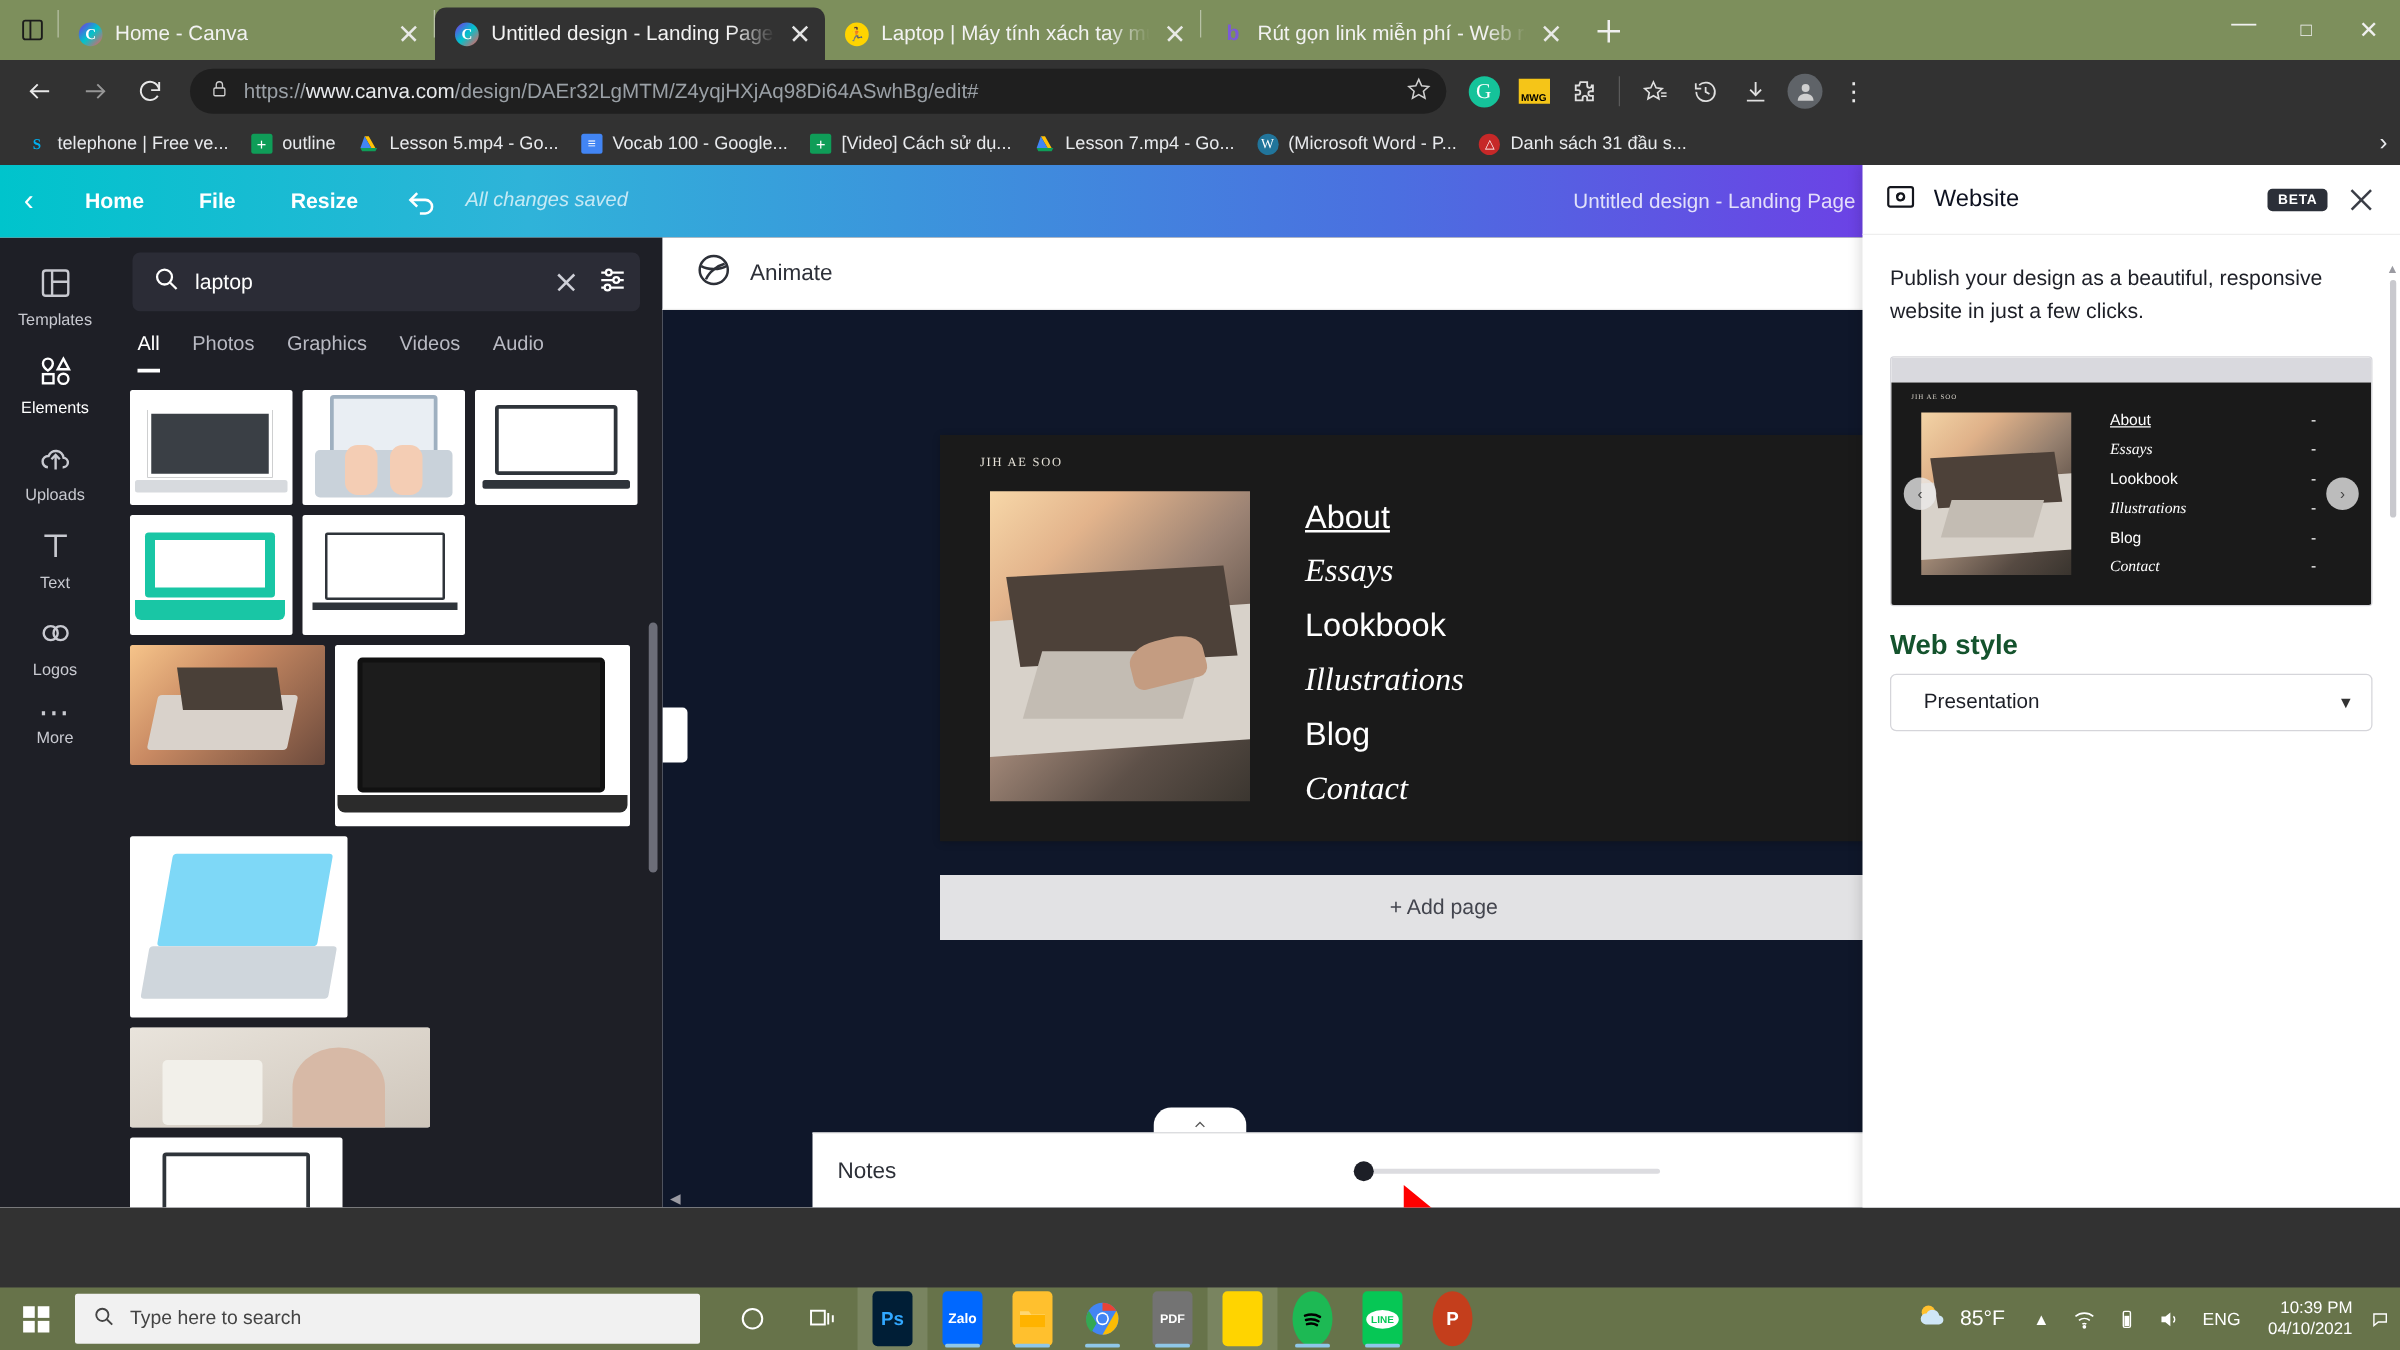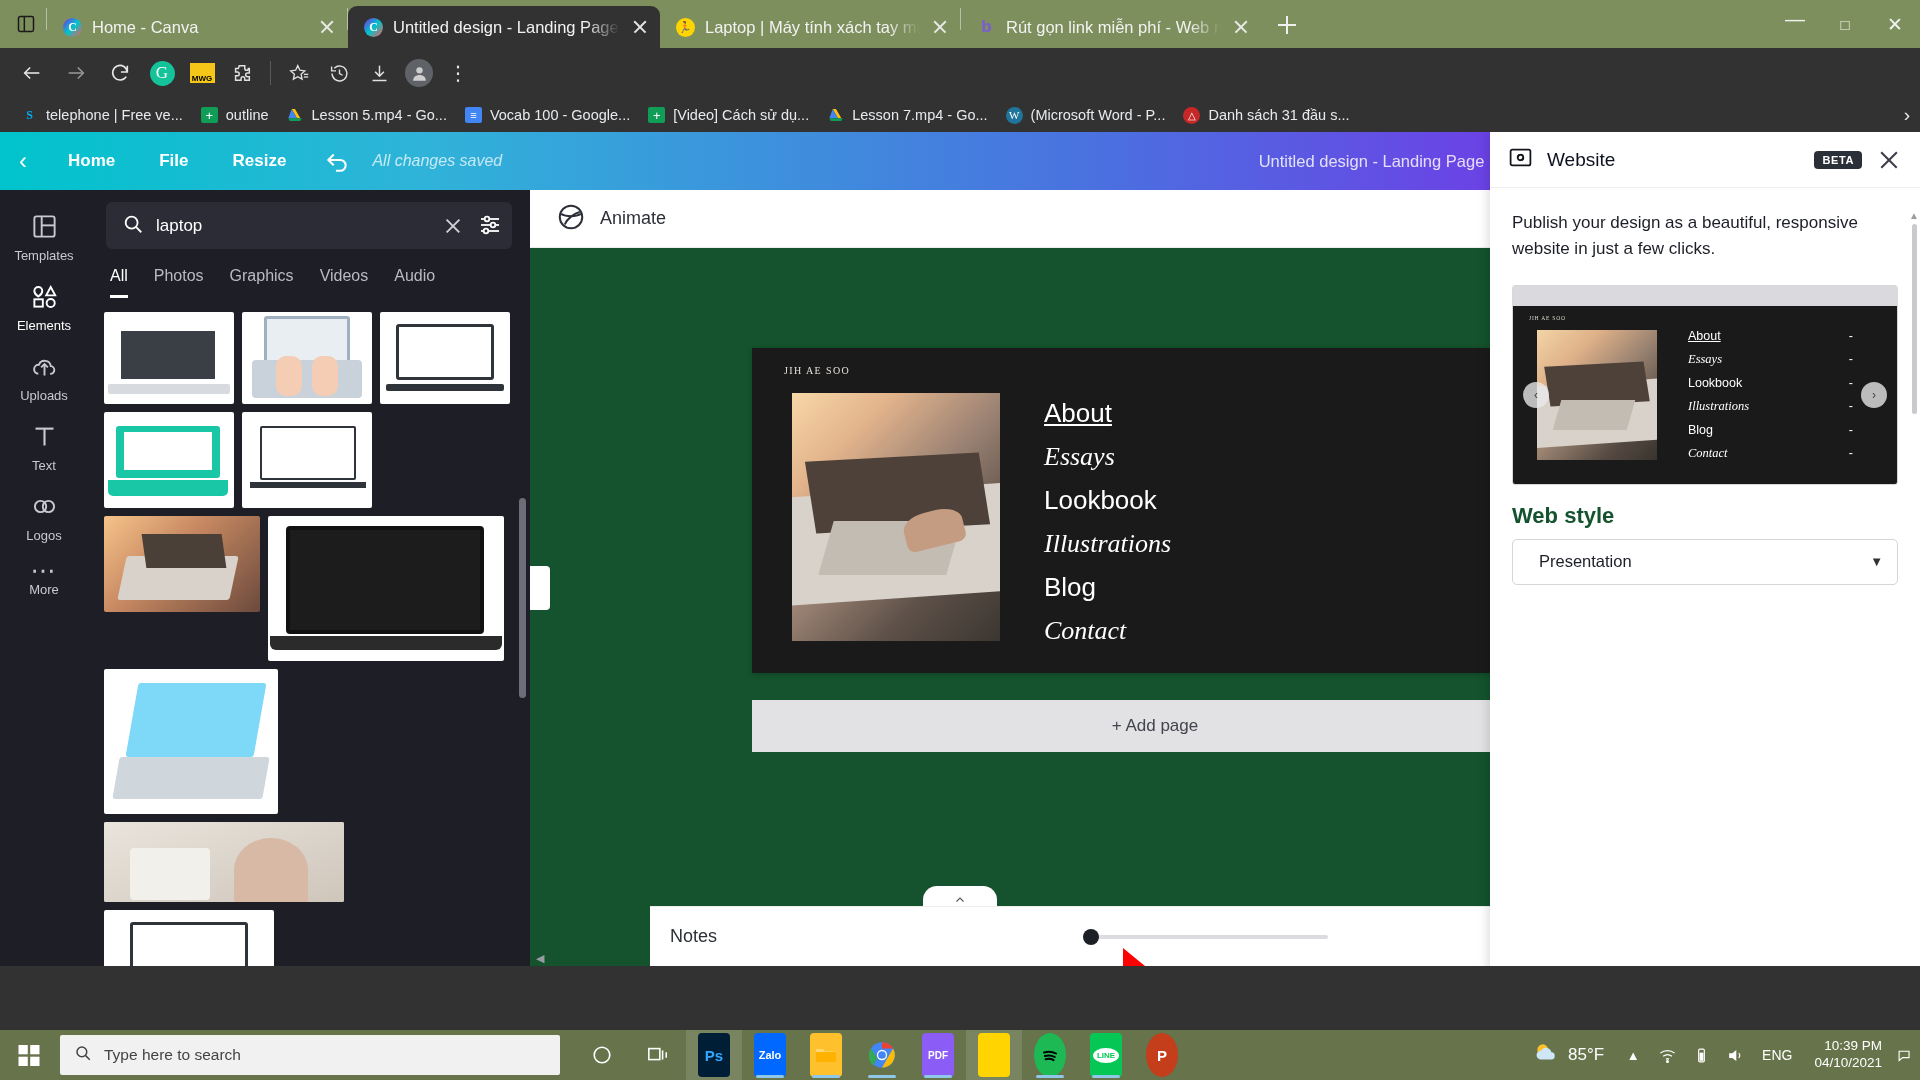--- a/index.html
+++ b/index.html
@@ -159,21 +159,21 @@
   .searchbox .clr::before{transform:rotate(45deg);} .searchbox .clr::after{transform:rotate(-45deg);}
   .searchbox .filt svg{width:24px;height:24px;}
   .tabsrow { display:flex; gap:26px; padding: 18px 22px 0; color:#b9bac3; font-size:16px; }
   .tabsrow .t { padding-bottom:10px; }
   .tabsrow .t.active { color:#fff; border-bottom:3px solid #fff; }
   .grid { padding: 14px 16px 0; display:flex; flex-wrap:wrap; gap:8px; overflow:hidden; flex:1 1 auto; position:relative; }
   .thumb { background:#fff; border-radius:2px; overflow:hidden; position:relative; }
   .panel-scroll { position:absolute; right:4px; top:200px; width:7px; height:200px; background:#6c6d78; border-radius:4px; }
 
   
-  .canvas-area { flex:1 1 auto; background:#14532d; position:relative; display:flex; flex-direction:column; min-width:0;justify-content:space-between; }
+  .canvas-area { flex:1 1 auto; background:#0f172a; position:relative; display:flex; flex-direction:column; min-width:0;justify-content:space-between; }
   .animate-bar { height:58px; background:#fff; display:flex; align-items:center; padding-left:26px; gap:14px; border-bottom:1px solid #ededed; }
   .animate-bar .aico svg { width:30px; height:30px; }
   .animate-bar .alabel { font-size:18px; color:#2d3038; }
   .canvas-scrollwrap { flex:1 1 auto; position:relative; overflow:hidden; }
   .slide {
     position:absolute; left:222px; top:100px; width:806px; height:325px;
     background:#1a1a1a; box-shadow:0 1px 6px rgba(0,0,0,.2);
   }
   .slide .brand { position:absolute; left:32px; top:17px; color:#e6e2d8; font-size:10px; letter-spacing:1.4px; font-family:"Liberation Serif",serif; }
   .slide .photo { position:absolute; left:40px; top:45px; width:208px; height:248px; overflow:hidden; }
@@ -322,20 +322,36 @@
           <polyline points="14,6 20,12 14,18"></polyline>
         </svg>
     </div>
     <div class="navbtn">
       <svg viewBox="0 0 24 24" fill="none" stroke="currentColor" stroke-width="1.7">
           <path d="M20 11a8 8 0 1 0-1.2 5"></path>
           <polyline points="20,4 20,11 13,11"></polyline>
         </svg>
     </div>
 
+    <div class="omnibox">
+      <span class="lock">
+        <svg viewBox="0 0 24 24" fill="none" stroke="#d0d0d0" stroke-width="1.7">
+            <rect x="5" y="11" width="14" height="10" rx="1.5"></rect>
+            <path d="M8 11V7a4 4 0 0 1 8 0v4"></path>
+          </svg>
+      </span>
+      <span class="url">
+        <span class="dim">https://</span><b>www.canva.com</b><span class="dim">/design/DAEr32LgMTM/Z4yqjHXjAq98Di64ASwhBg/edit#</span>
+      </span>
+      <span class="star">
+        <svg viewBox="0 0 24 24" fill="none" stroke="#d0d0d0" stroke-width="1.5">
+            <polygon points="12,3 14.8,9.2 21.5,9.9 16.5,14.4 18,21 12,17.6 6,21 7.5,14.4 2.5,9.9 9.2,9.2"></polygon>
+          </svg>
+      </span>
+    </div>
 
     <div class="ext">
         <span class="ext-grammarly">G</span>
       </div>
     <div class="ext">
         <span class="ext-mwg">MWG</span>
       </div>
     <div class="ext ext-puzzle">
       <svg viewBox="0 0 24 24" fill="none" stroke="#e0e0e0" stroke-width="1.6">
           <path d="M9 4h6v3a2 2 0 1 0 4 0h1v5h-2a2 2 0 1 0 0 4h2v4H15v-2a2 2 0 1 0-4 0v2H5v-5h2a2 2 0 1 0 0-4H5V7h3z"></path>
@@ -799,21 +815,21 @@
             <path d="M12 1a11 11 0 0 1 9.5 5.5H12z" fill="#ea4335"></path>
             <path d="M2.6 6.5 8 15l-3.5 6A11 11 0 0 1 2.6 6.5z" fill="#34a853"></path>
             <path d="M21.5 6.5A11 11 0 0 1 12 23l4.5-8z" fill="#fbbc05"></path>
             <circle cx="12" cy="12" r="4.4" fill="#fff"></circle>
             <circle cx="12" cy="12" r="3.3" fill="#4285f4"></circle>
           </svg>
       </span>
       <span class="underline"></span>
     </div>
     <div class="tb-ic">
-      <span class="app-ico" style="background:#8b5cf6;font-size:10px;">PDF</span>
+      <span class="app-ico" style="background:#737373;font-size:10px;">PDF</span>
       <span class="underline"></span>
     </div>
     <div class="tb-ic open">
       <span class="app-ico" style="background:#ffd400;"></span>
     </div>
     <div class="tb-ic">
       <span class="app-ico" style="background:#1db954;border-radius:50%;">
         <svg viewBox="0 0 24 24" width="24" height="24" fill="none" stroke="#000" stroke-width="2" stroke-linecap="round">
             <path d="M6 9.5c4-1.3 8.5-1 12 1"></path>
             <path d="M6.8 13c3.4-1 7-0.7 10 1"></path>

